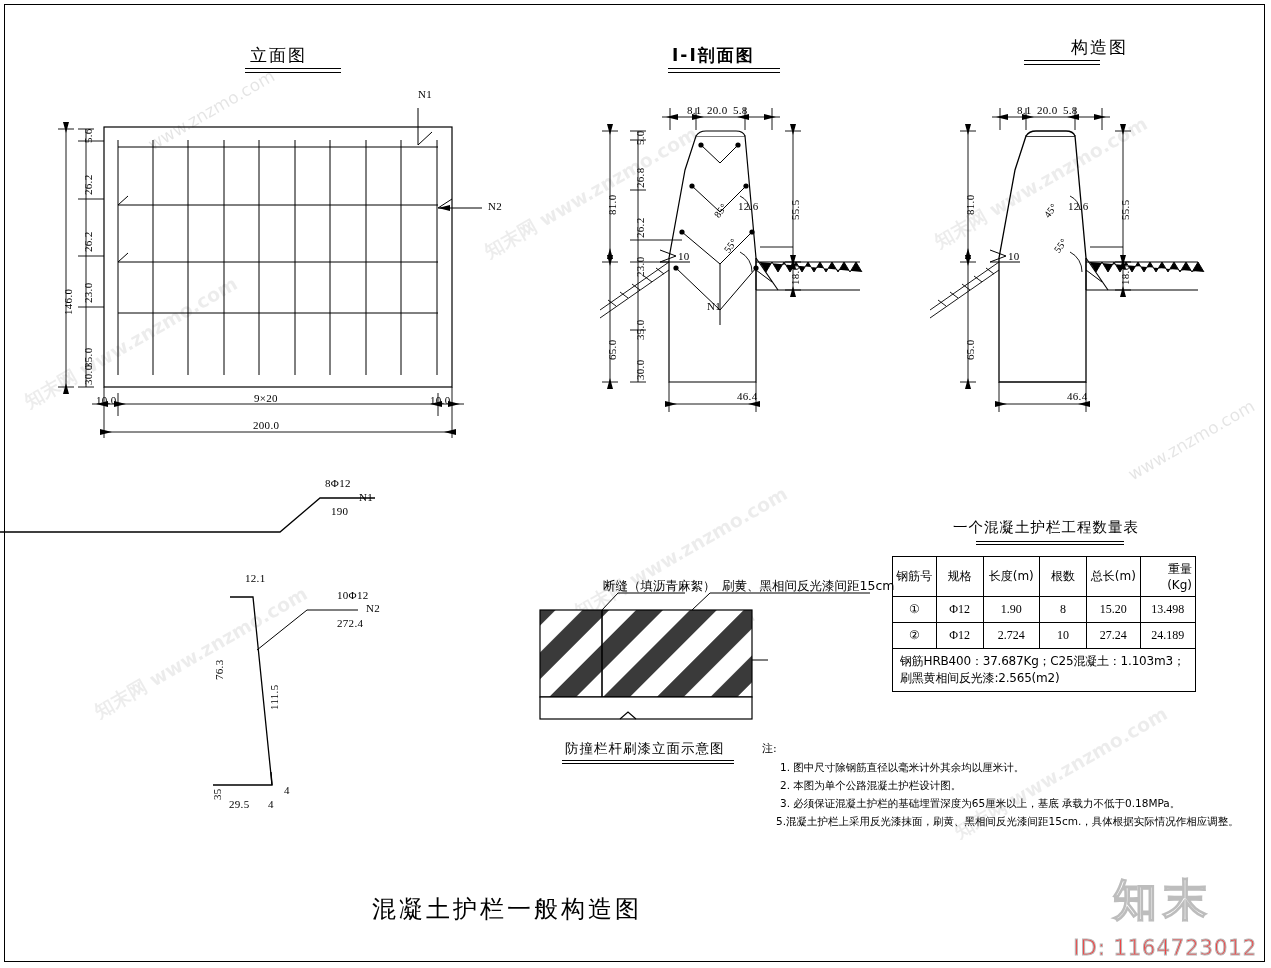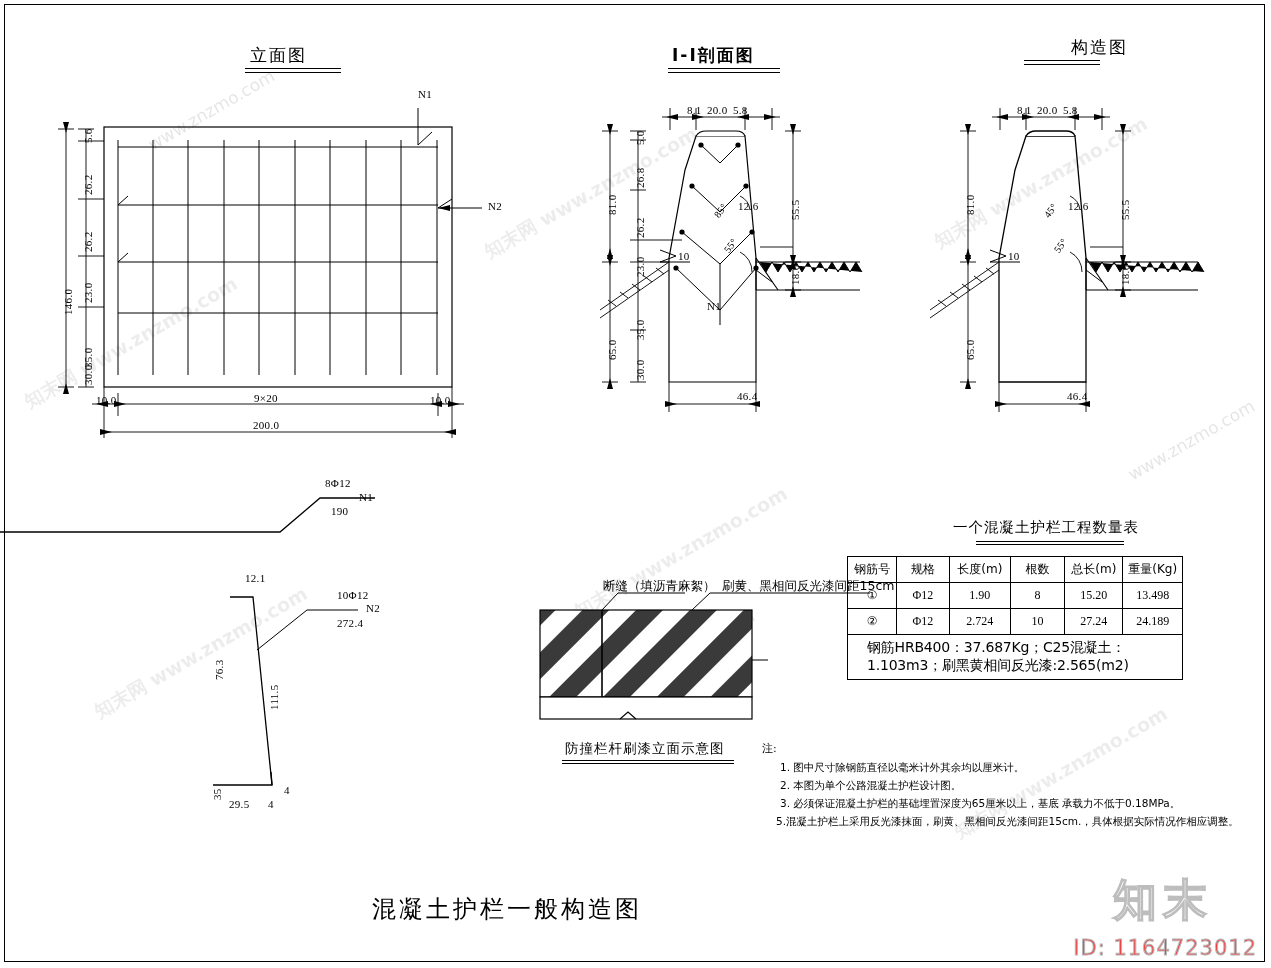--- a/index.html
+++ b/index.html
@@ -14,21 +14,21 @@
   .ttl-ul{position:absolute;border-top:1.2px solid #000;}
   .ttl-ul2{position:absolute;border-top:1px solid #000;}
   svg{position:absolute;overflow:visible;}
   .wm{position:absolute;color:#000;opacity:.07;font-family:"DejaVu Sans","Liberation Sans",sans-serif;
       font-size:19px;font-weight:700;white-space:nowrap;transform:rotate(-30deg);pointer-events:none;}
   .wm2{position:absolute;opacity:.10;font-family:"DejaVu Sans","Liberation Sans",sans-serif;
       font-size:17px;white-space:nowrap;transform:rotate(-30deg);pointer-events:none;color:#000;}
   table.qty{position:absolute;border-collapse:collapse;font-size:12px;}
   table.qty td{border:1px solid #000;text-align:center;padding:5px 2px;font-family:"Liberation Serif",serif;}
   table.qty td.hd{font-family:"DejaVu Sans",sans-serif;font-size:12px;padding:4px 3px;}
-  table.qty td.foot{font-size:14px;font-family:"DejaVu Sans",sans-serif;padding:4px 19px;text-align:left;letter-spacing:-.2px;}
+  table.qty td.foot{font-size:12px;font-family:"DejaVu Sans",sans-serif;padding:4px 7px;text-align:left;letter-spacing:-.2px;}
   .notes{position:absolute;font-family:"DejaVu Sans","Liberation Sans",sans-serif;font-size:10.5px;line-height:18px;}
   .notes .hdr{font-size:11px;}
   .notes .item{white-space:nowrap;}
   .idwm{position:absolute;right:14px;bottom:8px;font-family:"DejaVu Sans",sans-serif;font-size:21px;
         color:#ef4444;-webkit-text-stroke:1px #b8b8b8;letter-spacing:1px;}
   .zhimu{position:absolute;right:58px;bottom:38px;font-family:"DejaVu Sans",sans-serif;font-size:44px;
         font-weight:700;color:#fff;-webkit-text-stroke:1.2px #bdbdbd;letter-spacing:6px;}
   .maintitle{position:absolute;font-family:"DejaVu Sans","Liberation Sans",sans-serif;font-size:24px;letter-spacing:3px;}
 </style>
 </head>
@@ -418,29 +418,29 @@
   <div class="t cn" style="left:603px;top:578px;font-size:12.5px;">断缝（填沥青麻絮）</div>
   <div class="t cn" style="left:722px;top:578px;font-size:12.5px;">刷黄、黑相间反光漆间距15cm</div>
   <div class="t cn" style="left:565px;top:740px;font-size:13.5px;letter-spacing:1px;">防撞栏杆刷漆立面示意图</div>
   <div class="ttl-ul" style="left:562px;top:760px;width:172px;"></div>
   <div class="ttl-ul2" style="left:562px;top:763px;width:172px;"></div>
 
   <div class="t cn" style="left:953px;top:518px;font-size:14.5px;letter-spacing:1px;">一个混凝土护栏工程数量表</div>
   <div class="ttl-ul" style="left:976px;top:541px;width:148px;"></div>
   <div class="ttl-ul2" style="left:976px;top:544px;width:148px;"></div>
 
-  <table class="qty" style="left:847px;top:556px;width:336px;">
+  <table class="qty" style="left:892px;top:556px;width:304px;">
     <tbody>
       <tr>
         <td class="hd" style="width:50px;">钢筋号</td>
         <td class="hd" style="width:52px;">规格</td>
         <td class="hd" style="width:62px;">长度(m)</td>
         <td class="hd" style="width:56px;">根数</td>
         <td class="hd" style="width:58px;">总长(m)</td>
-        <td class="hd" style="width:58px;">重量(Kg)</td>
+        <td class="hd" style="width:58px;text-align:right;">重量(Kg)</td>
       </tr>
       <tr>
         <td>①</td>
         <td>Φ12</td>
         <td>1.90</td>
         <td>8</td>
         <td>15.20</td>
         <td>13.498</td>
       </tr>
       <tr>

